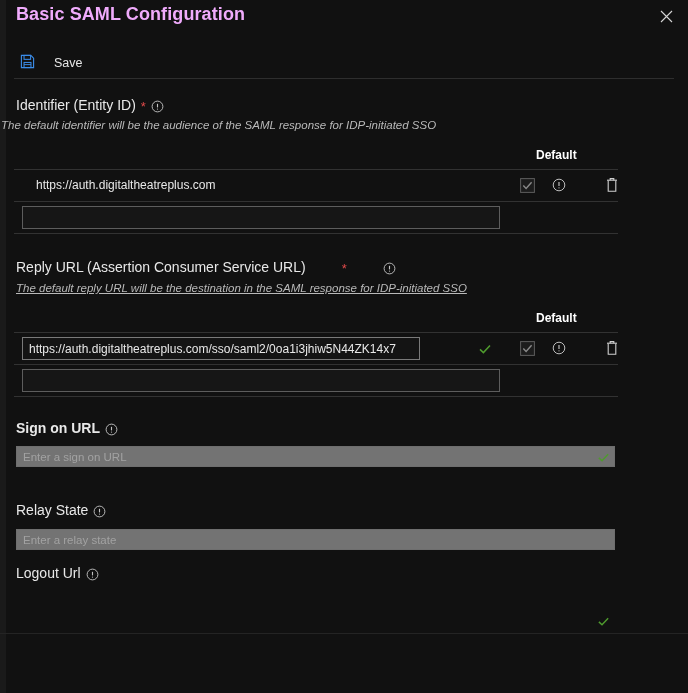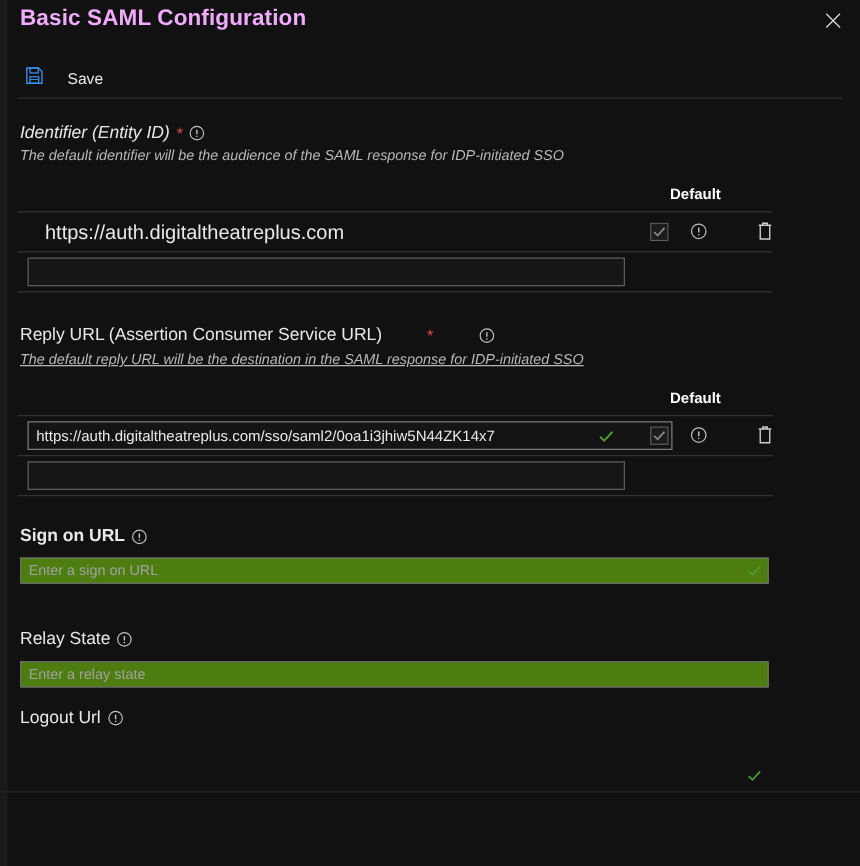--- a/index.html
+++ b/index.html
@@ -61,25 +61,25 @@
   .tbl-head { position: relative; height: 24px; }
   .tbl-head .col-default {
     position: absolute; left: 502px; top: 2px;
     font-size: 12px; font-weight: 700; color: #ffffff; padding-left: 20px;
   }
   .rule { position: absolute; left: 0; width: 604px; height: 1px; background: #323232; }
 
   .row { position: relative; height: 32px; }
   .row-text {
     position: absolute; left: 12px; top: 8px;
-    font-size: 16px; color: #e9e9e9; white-space: nowrap; padding-left: 10px;
+    font-size: 12px; color: #e9e9e9; white-space: nowrap; padding-left: 10px;
   }
   .row-input {
     position: absolute; left: 8px; top: 4px;
-    width: 516px; height: 23px;
+    width: 398px; height: 23px;
     background: #141414; border: 1px solid #7a7a7a;
     color: #e9e9e9; font-size: 12px; font-family: "Liberation Sans", sans-serif;
     padding: 0 22px 0 6px;
   }
   .row-input::placeholder { color: #9a9a9a; }
   .row-check-inline {
     position: absolute; left: 464px; top: 9px;
     width: 14px; height: 14px; pointer-events: none;
   }
   .blank-input {
@@ -93,21 +93,21 @@
     position: absolute; left: 506px; top: 8px;
     width: 15px; height: 15px;
   }
   .cell-info { position: absolute; left: 538px; top: 8px; width: 14px; height: 14px; }
   .cell-trash { position: absolute; left: 590px; top: 6px; width: 16px; height: 18px; cursor: pointer; }
 
   
   .field-input {
     position: absolute; left: 16px;
     width: 599px; height: 21px;
-    background: #4d7c0f; border: 1px solid #6e6e6e;
+    background: #737373; border: 1px solid #6e6e6e;
     color: #e9e9e9; font-size: 11.5px; font-family: "Liberation Sans", sans-serif;
     padding: 0 24px 0 6px;
   }
   .field-input::placeholder { color: #a2a2a2; }
   .field-check {
     position: absolute; width: 13px; height: 13px; pointer-events: none;
   }
   .bottom-rule {
     position: absolute; left: 0; top: 633px; width: 688px; height: 1px; background: #242424;
   }
@@ -138,32 +138,32 @@
           <rect x="4.3" y="1.5" width="7" height="4.2" fill="none" stroke="#3b8ce8" stroke-width="1.1"></rect>
           <rect x="4.3" y="9" width="7.4" height="5.5" fill="none" stroke="#3b8ce8" stroke-width="1.1"></rect>
           <line x1="4.3" y1="11.3" x2="11.7" y2="11.3" stroke="#3b8ce8" stroke-width="1"></line>
         </svg>
       </span>
       <span class="save-label">Save</span>
     </div>
   </div>
   <div class="cmd-divider"></div>
 
-  <div class="section-label" style="left:16px; top:97px;font-style:italic;">
+  <div class="section-label" style="left:16px; top:97px;">
     <span>Identifier (Entity ID)</span>
     <span class="req-star">*</span>
     <span class="info-icon">
       <svg width="13" height="13" viewBox="0 0 14 14">
         <circle cx="7" cy="7" r="5.8" fill="none" stroke="#c2c2c2" stroke-width="1"></circle>
         <line x1="7" y1="4.1" x2="7" y2="8" stroke="#c2c2c2" stroke-width="1.2"></line>
         <circle cx="7" cy="9.8" r="0.65" fill="#c2c2c2"></circle>
       </svg>
     </span>
   </div>
-  <div class="desc" style="left:16px; top:119px;">The default identifier will be the audience of the SAML response for IDP-initiated SSO</div>
+  <div class="desc" style="left:1px; top:119px;">The default identifier will be the audience of the SAML response for IDP-initiated SSO</div>
 
   <div class="url-table" style="top:146px;">
     <div class="tbl-head">
       <div class="col-default">Default</div>
       <div class="rule" style="top:23px;"></div>
     </div>
 
     <div class="row">
       <div class="row-text">https://auth.digitaltheatreplus.com</div>
       <div class="cell-default">

